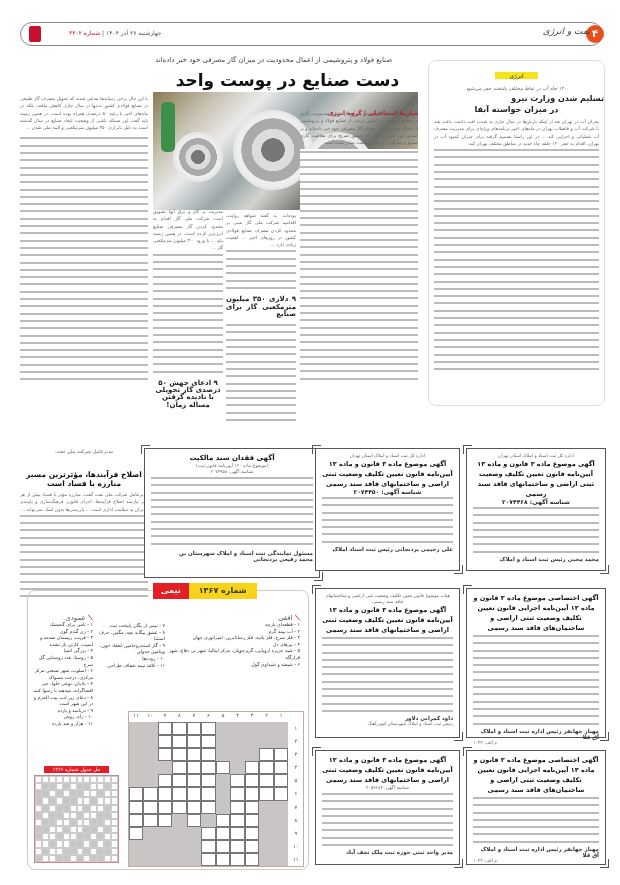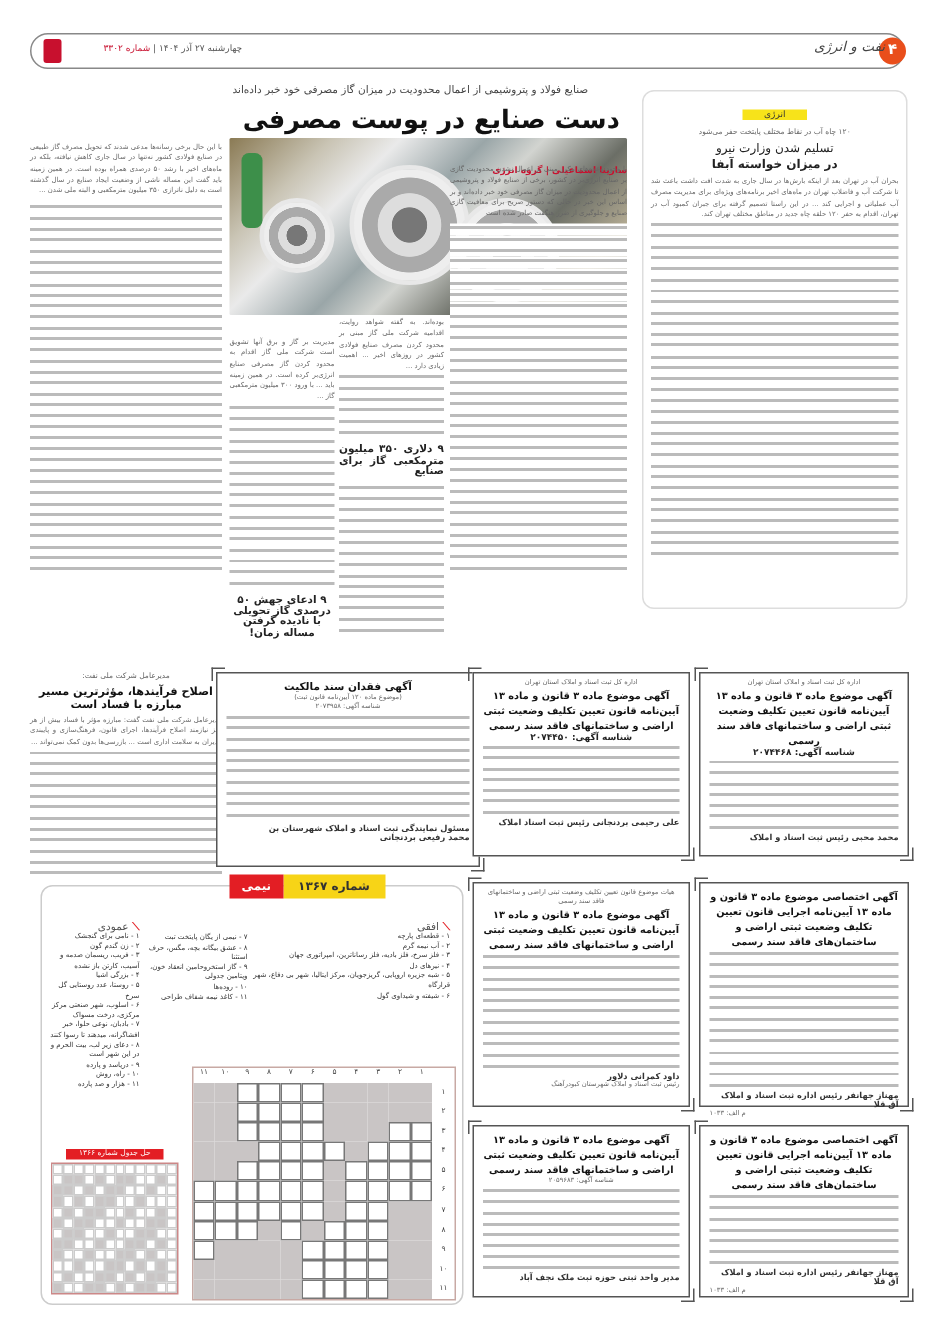--- a/index.html
+++ b/index.html
@@ -45,21 +45,21 @@
 <body>
 
 <div class="abs hdr">
   <div class="pnum">۴</div>
   <div class="sec">نفت و انرژی</div>
   <div class="date"><span>چهارشنبه ۲۷ آذر ۱۴۰۴</span> | <b>شماره ۳۳۰۲</b></div>
   <div class="newsicon"></div>
 </div>
 
 <div class="abs kicker" style="left:155px;top:56px;width:265px;text-align:left">صنایع فولاد و پتروشیمی از اعمال محدودیت در میزان گاز مصرفی  خود خبر داده‌اند</div>
-<div class="abs headline" style="left:155px;top:70px;width:265px;text-align:center">دست صنایع در پوست مصرفی</div>
+<div class="abs headline" style="left:155px;top:70px;width:265px;text-align:center">دست صنایع در پوست واحد</div>
 
 <div class="abs photo" style="top:92px">
   <div class="coil" style="left:80px;top:18px;width:80px;height:80px"></div>
   <div class="coil" style="left:150px;top:40px;width:70px;height:70px"></div>
   <div class="coil" style="left:20px;top:40px;width:50px;height:50px"></div>
   <div style="position:absolute;left:8px;top:10px;width:14px;height:50px;background:#3d8f4a;border-radius:5px"></div>
 </div>
 
 <div class="abs txt" style="left:20px;top:95px;width:128px;height:310px">
   <span>با این حال برخی رسانه‌ها مدعی شدند که تحویل مصرف گاز طبیعی در صنایع فولادی کشور نه‌تنها در سال جاری کاهش نیافته، بلکه در ماه‌های اخیر با رشد ۵۰ درصدی همراه بوده است. در همین زمینه باید گفت این مساله ناشی از وضعیت ایجاد صنایع در سال گذشته است به دلیل ناترازی ۳۵۰ میلیون مترمکعبی و البته ملی شدن ...</span>
@@ -142,40 +142,40 @@
     </div>
 </div>
 
 <div class="abs txt" style="left:226px;top:212px;width:70px;height:195px">
   <span>بوده‌اند. به گفته شواهد روایت، اقدامیه شرکت ملی گاز مبنی بر محدود کردن مصرف صنایع فولادی کشور در روزهای اخیر ... اهمیت زیادی دارد ...</span>
   <span class="line"></span><span class="line"></span><span class="line"></span><span class="line"></span><span class="line"></span><span class="line"></span>
   <div class="subh" style="margin:4px 0">۹ دلاری ۳۵۰ میلیون مترمکعبی گاز برای صنایع</div>
   <span class="line"></span><span class="line"></span><span class="line"></span><span class="line"></span><span class="line"></span><span class="line"></span><span class="line"></span><span class="line"></span><span class="line"></span><span class="line"></span><span class="line"></span><span class="line"></span><span class="line"></span><span class="line"></span>
 </div>
 
-<div class="abs txt" style="left:153px;top:225px;width:70px;height:195px">
+<div class="abs txt" style="left:153px;top:208px;width:70px;height:195px">
   <span>مدیریت بر گاز و برق آنها تشویق است شرکت ملی گاز اقدام به محدود کردن گاز مصرفی صنایع انرژی‌بر کرده است. در همین زمینه باید ... با ورود ۳۰۰ میلیون مترمکعبی گاز ... </span>
   <span class="line"></span><span class="line"></span><span class="line"></span><span class="line"></span><span class="line"></span><span class="line"></span><span class="line"></span><span class="line"></span><span class="line"></span><span class="line"></span><span class="line"></span><span class="line"></span><span class="line"></span><span class="line"></span><span class="line"></span><span class="line"></span><span class="line"></span>
   <div class="subh" style="margin:4px 0;text-align:center">۹ ادعای جهش ۵۰ درصدی گاز تحویلی با نادیده گرفتن مساله زمان!</div>
 </div>
 
 <div class="abs sidebar">
   <div style="text-align:center;margin-top:2px"><span class="tag">انرژی</span></div>
   <div style="font-size:5px;color:#666;text-align:center;margin-top:3px">۱۲۰ چاه آب در نقاط مختلف پایتخت حفر می‌شود</div>
-  <div style="font-size:8px;font-weight:normal;color:#222;text-align:center;margin-top:3px">تسلیم شدن وزارت نیرو</div>
+  <div style="font-size:8px;font-weight:bold;color:#222;margin-top:3px">تسلیم شدن وزارت نیرو</div>
   <div style="font-size:8px;font-weight:bold;color:#222;text-align:center;margin-top:2px">در میزان خواسته آبفا</div>
   <div class="txt" style="padding:4px 5px">
     <span>بحران آب در تهران بعد از اینکه بارش‌ها در سال جاری به شدت افت داشت باعث شد تا شرکت آب و فاضلاب تهران در ماه‌های اخیر برنامه‌های ویژه‌ای برای مدیریت مصرف آب عملیاتی و اجرایی کند ... در این راستا تصمیم گرفته برای جبران کمبود آب در تهران، اقدام به حفر ۱۲۰ حلقه چاه جدید در مناطق مختلف تهران کند.</span>
     <span class="line"></span><span class="line"></span><span class="line"></span><span class="line"></span><span class="line"></span><span class="line"></span><span class="line"></span><span class="line"></span><span class="line"></span><span class="line"></span><span class="line"></span><span class="line"></span><span class="line"></span><span class="line"></span><span class="line"></span><span class="line"></span><span class="line"></span><span class="line"></span><span class="line"></span><span class="line"></span><span class="line"></span><span class="line"></span><span class="line"></span><span class="line"></span><span class="line"></span><span class="line"></span><span class="line"></span><span class="line"></span><span class="line"></span><span class="line"></span><span class="line"></span>
   </div>
 </div>
 
 <div class="abs" style="left:20px;top:448px;width:128px">
   <div style="font-size:5px;color:#666;text-align:center">مدیرعامل شرکت ملی نفت:</div>
-  <div style="font-size:7.5px;font-weight:bold;color:#111;text-align:center;margin-top:2px">اصلاح فرآیندها، مؤثرترین مسیر مبارزه با فساد است</div>
+  <div style="font-size:7.5px;font-weight:bold;color:#111;text-align:center;margin-top:16px">اصلاح فرآیندها، مؤثرترین مسیر مبارزه با فساد است</div>
   <div class="txt" style="margin-top:3px">
     <span>مدیرعامل شرکت ملی نفت گفت: مبارزه مؤثر با فساد بیش از هر چیز نیازمند اصلاح فرآیندها، اجرای قانون، فرهنگ‌سازی و پایبندی مدیران به سلامت اداری است ... بازرسی‌ها بدون کمک نمی‌تواند ...</span>
     <span class="line"></span><span class="line"></span><span class="line"></span><span class="line"></span><span class="line"></span><span class="line"></span><span class="line"></span><span class="line"></span><span class="line"></span><span class="line"></span><span class="line"></span><span class="line"></span>
   </div>
 </div>
 
 <div class="abs adbox" style="left:144px;top:448px;width:176px;height:130px">
   <div class="adt">آگهی فقدان سند مالکیت</div>
   <div class="ads">(موضوع ماده ۱۲۰ آیین‌نامه قانون ثبت)</div>
   <div class="ads">شناسه آگهی: ۲۰۷۳۹۵۸</div>

